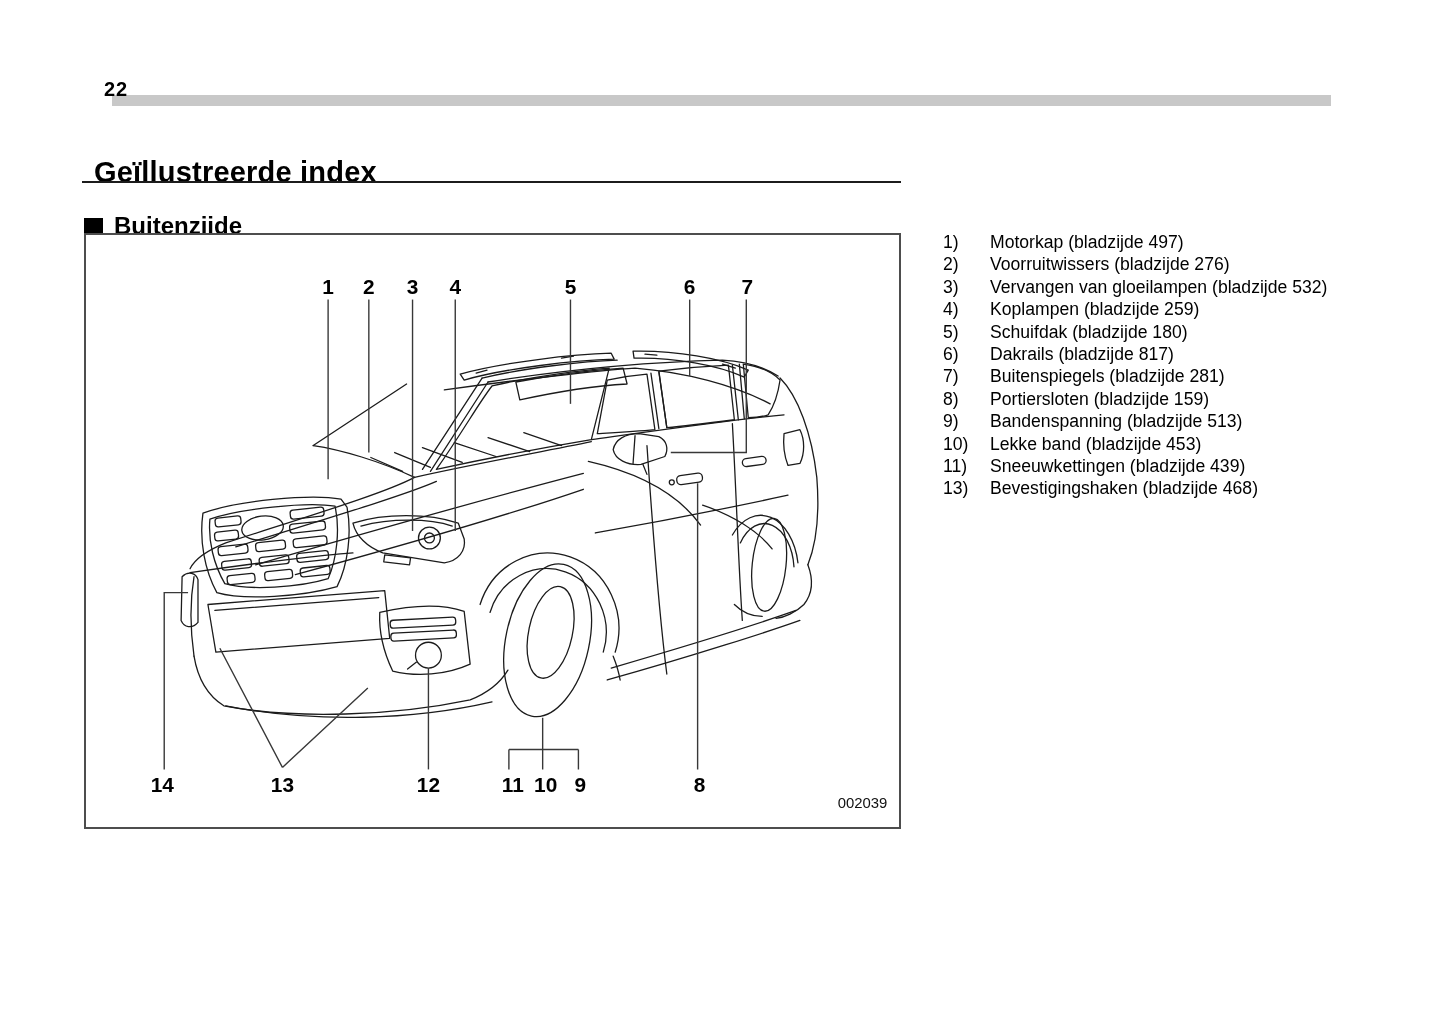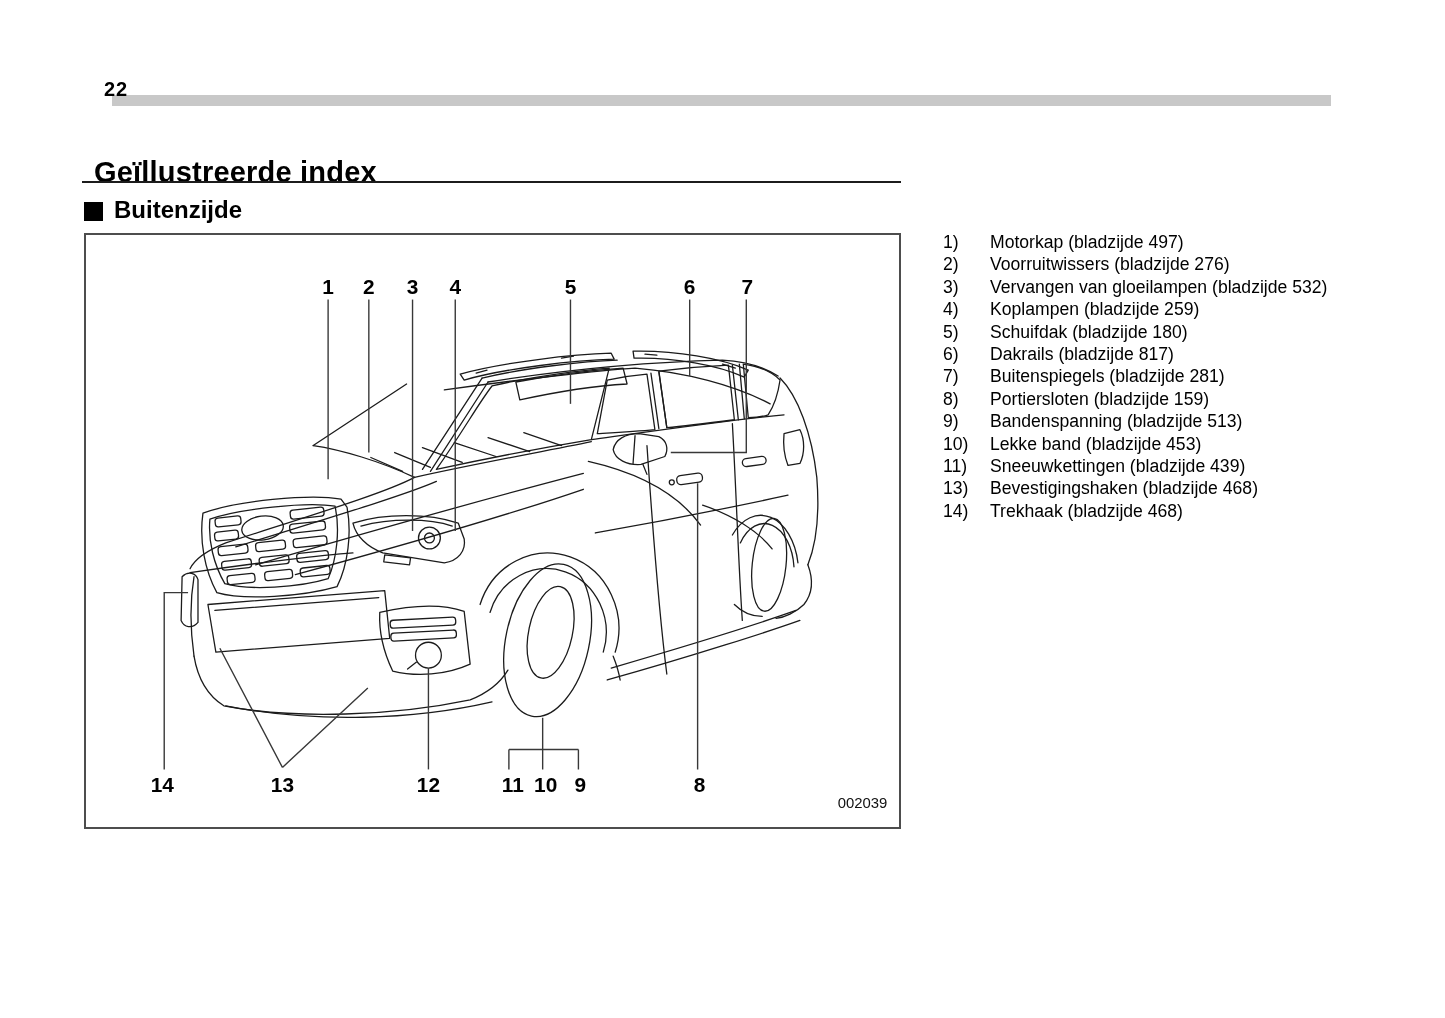--- a/index.html
+++ b/index.html
@@ -8,21 +8,21 @@
     font-family:"Liberation Sans","DejaVu Sans",sans-serif;color:#000;
   }
   .abs{position:absolute;}
   
   .page-num{left:80px;top:78px;font-size:20px;font-weight:bold;letter-spacing:1px;z-index:2;margin-left:24px;}
   .page-bar{left:112px;top:95px;width:1219px;height:11px;background:#c8c8c8;z-index:1;}
   
   .doc-title{left:82px;top:144px;font-size:29px;font-weight:bold;letter-spacing:.2px;}
   .title-rule{left:82px;top:181px;width:819px;height:2px;background:#1c1c1c;}
   
-  .section{left:84px;top:196px;display:flex;align-items:center;}
+  .section{left:84px;top:212px;display:flex;align-items:center;}
   .sq{width:19px;height:19px;background:#000;display:inline-block;margin-right:11px;margin-top:3px;}
   .section-label{font-size:24px;font-weight:bold;}
   
   .figure-box{left:84px;top:233px;width:817px;height:596px;border:2px solid #4d4d4d;box-sizing:border-box;background:#fff;}
   .figure-box svg{display:block;}
   
   .legend{left:943px;top:231px;width:392px;font-size:17.6px;line-height:22.4px;}
   .li{position:relative;}
   .li .num{position:absolute;left:0;top:0;}
   .li .txt{display:block;margin-left:47px;width:341px;text-align:justify;}
@@ -231,17 +231,13 @@
       <span class="txt">Lekke band (bladzijde 453)</span>
     </div>
   <div class="li">
       <span class="num">11)</span>
       <span class="txt">Sneeuwkettingen (bladzijde 439)</span>
     </div>
   <div class="li">
       <span class="num">13)</span>
       <span class="txt">Bevestigingshaken (bladzijde 468)</span>
     </div>
-  <div class="li">
-      <span class="num">14)</span>
-      <span class="txt">Trekhaak (bladzijde 468)</span>
-    </div>
 </div>
 
 </body></html>

